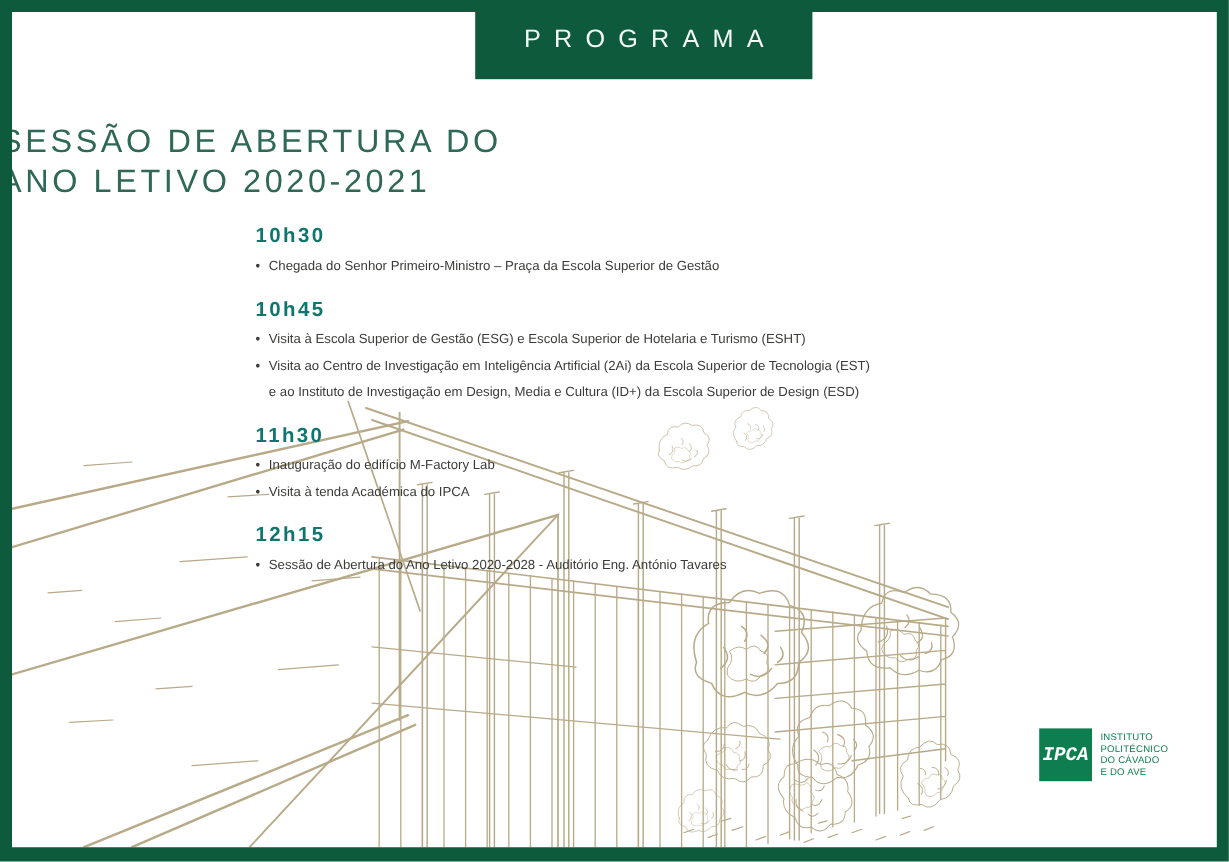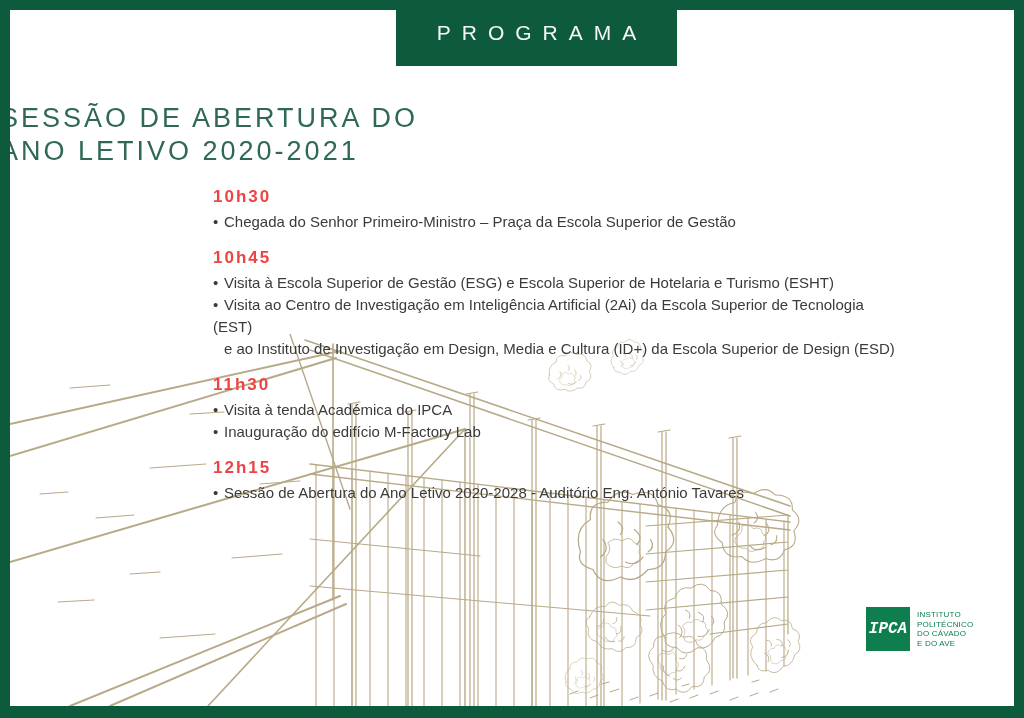--- a/index.html
+++ b/index.html
@@ -26,24 +26,24 @@
   }
   
   .title{
     position:absolute;top:102px;left:0;width:1024px;text-align:left;z-index:5;
     color:#2f6857;font-size:27px;letter-spacing:3px;line-height:33px;font-weight:400;
   }
   
   .schedule{position:absolute;left:213px;top:187px;width:690px;z-index:5;}
   .group{margin-bottom:15px;}
   .time{
-    color:#ef4444;font-weight:bold;font-size:17px;letter-spacing:2px;
+    color:#0f766e;font-weight:bold;font-size:17px;letter-spacing:2px;
     margin-bottom:4px;
   }
-  .item{color:#3b3b39;font-size:15px;line-height:22px;}
+  .item{color:#3b3b39;font-size:11px;line-height:22px;}
   .marker{display:inline-block;width:11px;}
   
   .sketch{position:absolute;left:10px;bottom:12px;width:1004px;height:372px;z-index:1;pointer-events:none;}
   
   .logo{position:absolute;left:866px;top:607px;z-index:5;display:flex;align-items:flex-start;}
   .logo-square{
     width:44px;height:44px;background:#0e7e4e;color:#ffffff;
     display:flex;align-items:center;justify-content:center;
     font-weight:bold;font-style:italic;font-size:16px;letter-spacing:0;font-family:Liberation Mono, monospace;
   }
@@ -135,22 +135,22 @@
 
   <div class="group">
     <div class="time">10h45</div>
     <div class="item"><span class="marker">•</span><span>Visita à Escola Superior de Gestão (ESG) e Escola Superior de Hotelaria e Turismo (ESHT)</span></div>
     <div class="item"><span class="marker">•</span><span>Visita ao Centro de Investigação em Inteligência Artificial (2Ai) da Escola Superior de Tecnologia (EST)</span></div>
     <div class="item"><span class="marker"></span><span>e ao Instituto de Investigação em Design, Media e Cultura (ID+) da Escola Superior de Design (ESD)</span></div>
   </div>
 
   <div class="group">
     <div class="time">11h30</div>
+    <div class="item"><span class="marker">•</span><span>Inauguração do edifício M-Factory Lab</span></div>
     <div class="item"><span class="marker">•</span><span>Visita à tenda Académica do IPCA</span></div>
-    <div class="item"><span class="marker">•</span><span>Inauguração do edifício M-Factory Lab</span></div>
   </div>
 
   <div class="group">
     <div class="time">12h15</div>
     <div class="item"><span class="marker">•</span><span>Sessão de Abertura do Ano Letivo 2020-2028 - Auditório Eng. António Tavares</span></div>
   </div>
 
 </div>
 
 <div class="logo">

